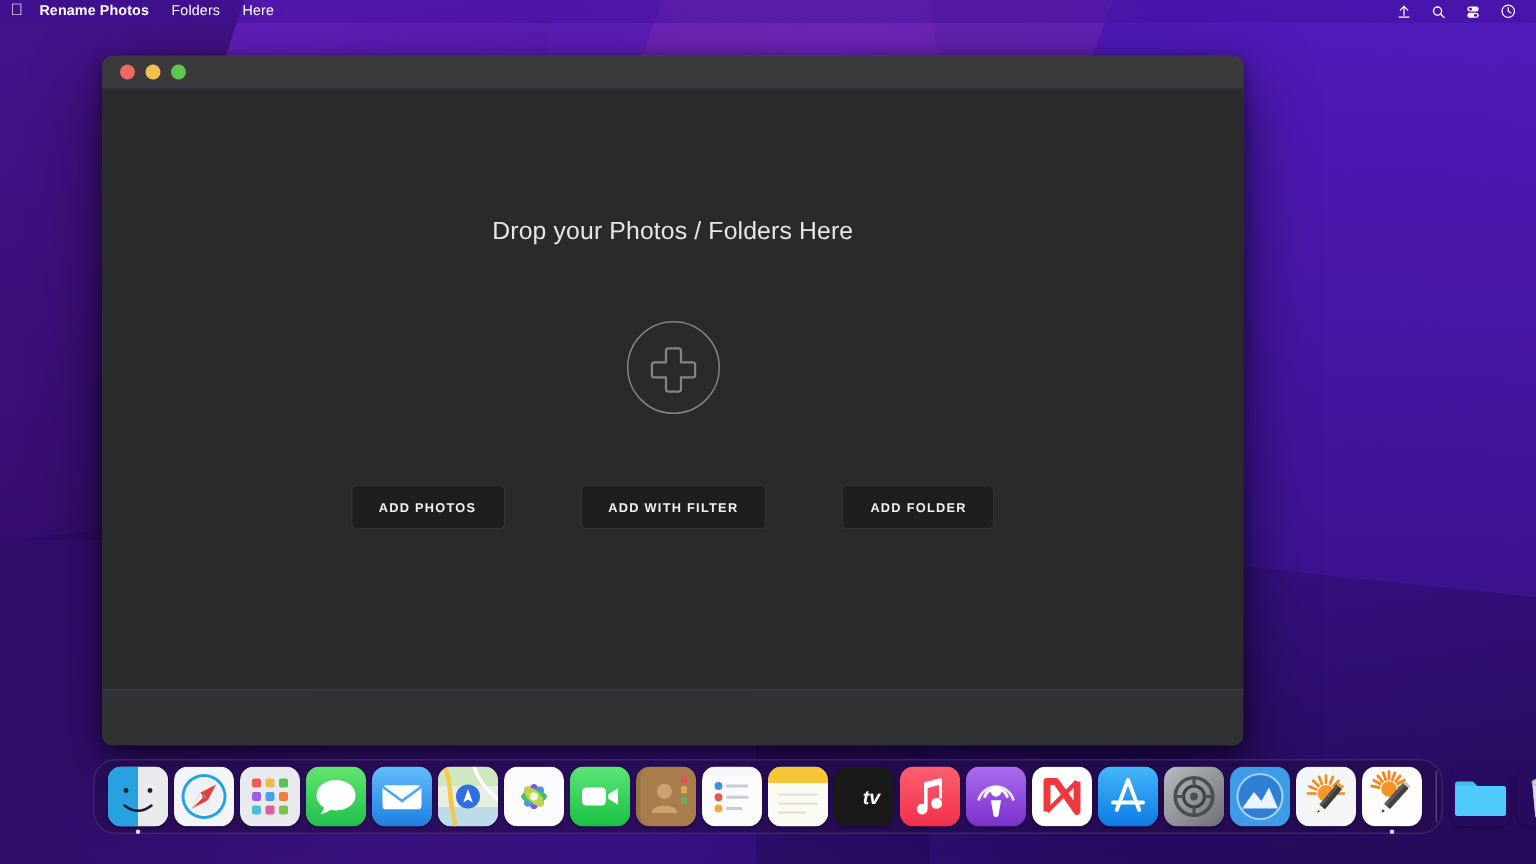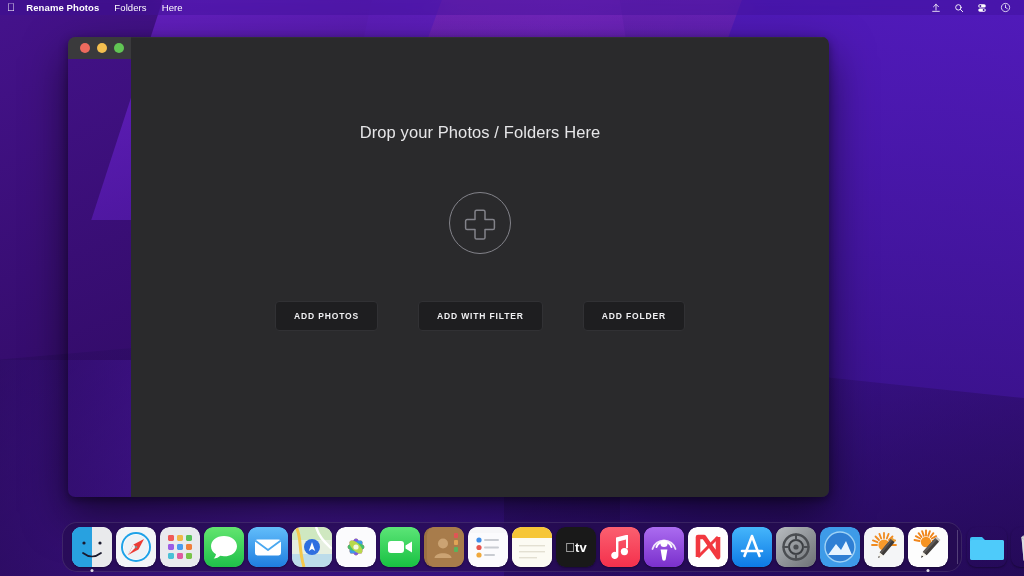--- a/index.html
+++ b/index.html
@@ -63,21 +63,21 @@
   #menu-right svg { display:block; }
 
   
   #window {
     position:absolute;
     left:68px; top:37px; width:761px; height:460px;
     border-radius:7px;
     overflow:hidden;
     box-shadow:0 18px 44px rgba(0,0,0,0.55), 0 3px 10px rgba(0,0,0,0.4);
     z-index:10;
-    display:flex; flex-direction:row;
+    display:flex; flex-direction:column;
   }
   #titlebar {
     height:22px; background:#3a3a3c;
     display:flex; align-items:center;
     padding-left:12px; flex:0 0 auto;
   }
   .traffic { width:10px; height:10px; border-radius:50%; margin-right:7px; }
   .tl-red { background:#ed6a5e; }
   .tl-yellow { background:#f4bf4f; }
   .tl-green { background:#61c554; }
@@ -104,21 +104,21 @@
     border-radius:50%;
     display:flex; align-items:center; justify-content:center;
     cursor:pointer;
   }
   #plus-circle svg { display:block; }
 
   #button-row {
     margin-top:47px;
     display:flex;
     align-items:center;
-    gap:40px;
+    gap:50px;
   }
   .act-btn {
     background:#1e1e20;
     border:1px solid #313134;
     border-radius:4px;
     color:#f0f0f2;
     font-size:8.5px;
     font-weight:bold;
     letter-spacing:0.85px;
     padding:9px 18px;
@@ -130,30 +130,31 @@
   #footer {
     height:38px;
     background:#313133;
     border-top:1px solid #3b3b3d;
     flex:0 0 auto;
   }
 
   
   #dock {
     position:absolute;
-    left:62px; bottom:4px;
+    left:62px; bottom:20px;
     width:900px; height:50px;
     background:rgba(36,12,74,0.55);
     border:1px solid rgba(255,255,255,0.10);
     border-radius:15px;
     backdrop-filter:blur(22px);
     display:flex; align-items:center;
     padding:0 8px;
     gap:2px;
     z-index:25;
+    font-style:italic;
   }
   .dock-item {
     position:relative;
     width:42px; height:42px;
     display:flex; align-items:center; justify-content:center;
     cursor:pointer;
     flex:0 0 auto;
   }
   .dock-icon {
     width:40px; height:40px;

